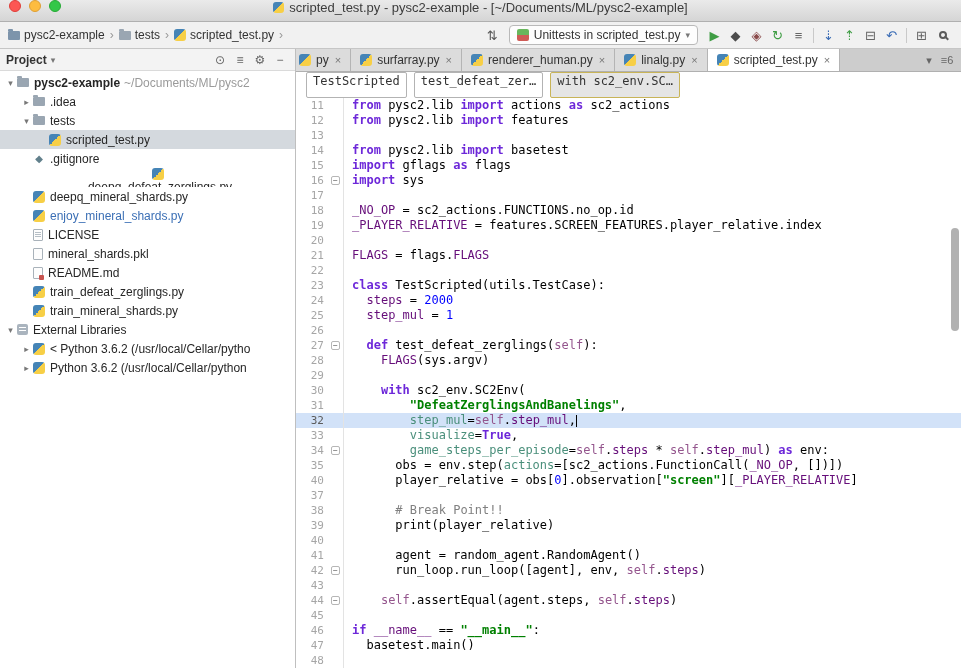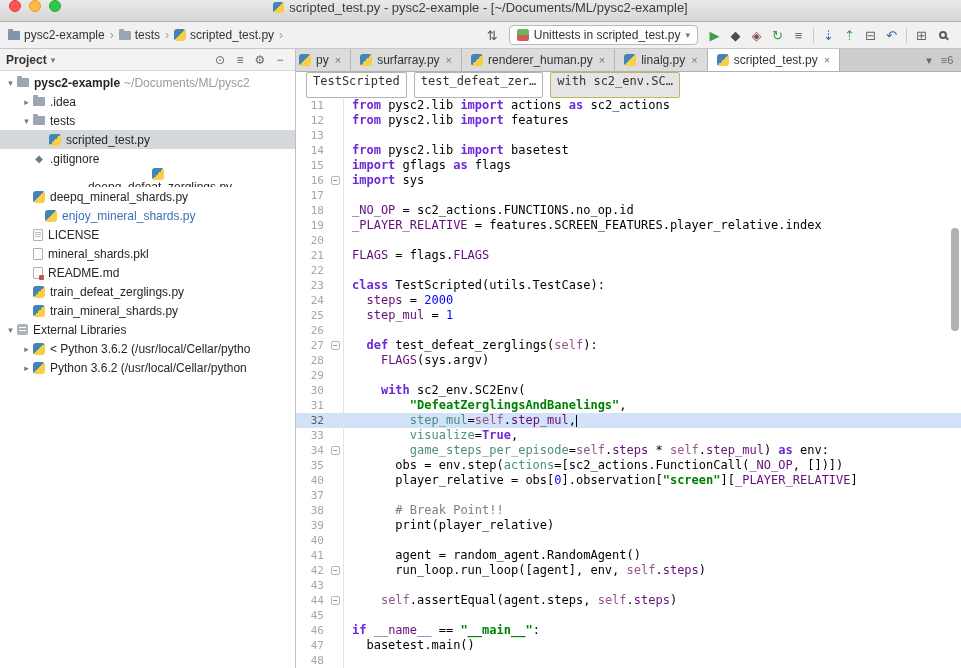--- a/index.html
+++ b/index.html
@@ -234,21 +234,21 @@
           <div class="trow" style="padding-left: 20px; flex-direction: column;">
             <span class="arrow"></span>
             <span class="ficon icon-python"></span>
             <span class="tlabel">deepq_defeat_zerglings.py</span>
           </div>
           <div class="trow" style="padding-left: 20px;">
             <span class="arrow"></span>
             <span class="ficon icon-python"></span>
             <span class="tlabel">deepq_mineral_shards.py</span>
           </div>
-          <div class="trow" style="padding-left: 32px;">
+          <div class="trow" style="padding-left: 20px;">
             <span class="arrow"></span>
             <span class="ficon icon-python"></span>
             <span class="tlabel modified">enjoy_mineral_shards.py</span>
           </div>
           <div class="trow" style="padding-left: 20px;">
             <span class="arrow"></span>
             <span class="ficon icon-text"></span>
             <span class="tlabel">LICENSE</span>
           </div>
           <div class="trow" style="padding-left: 20px;">

